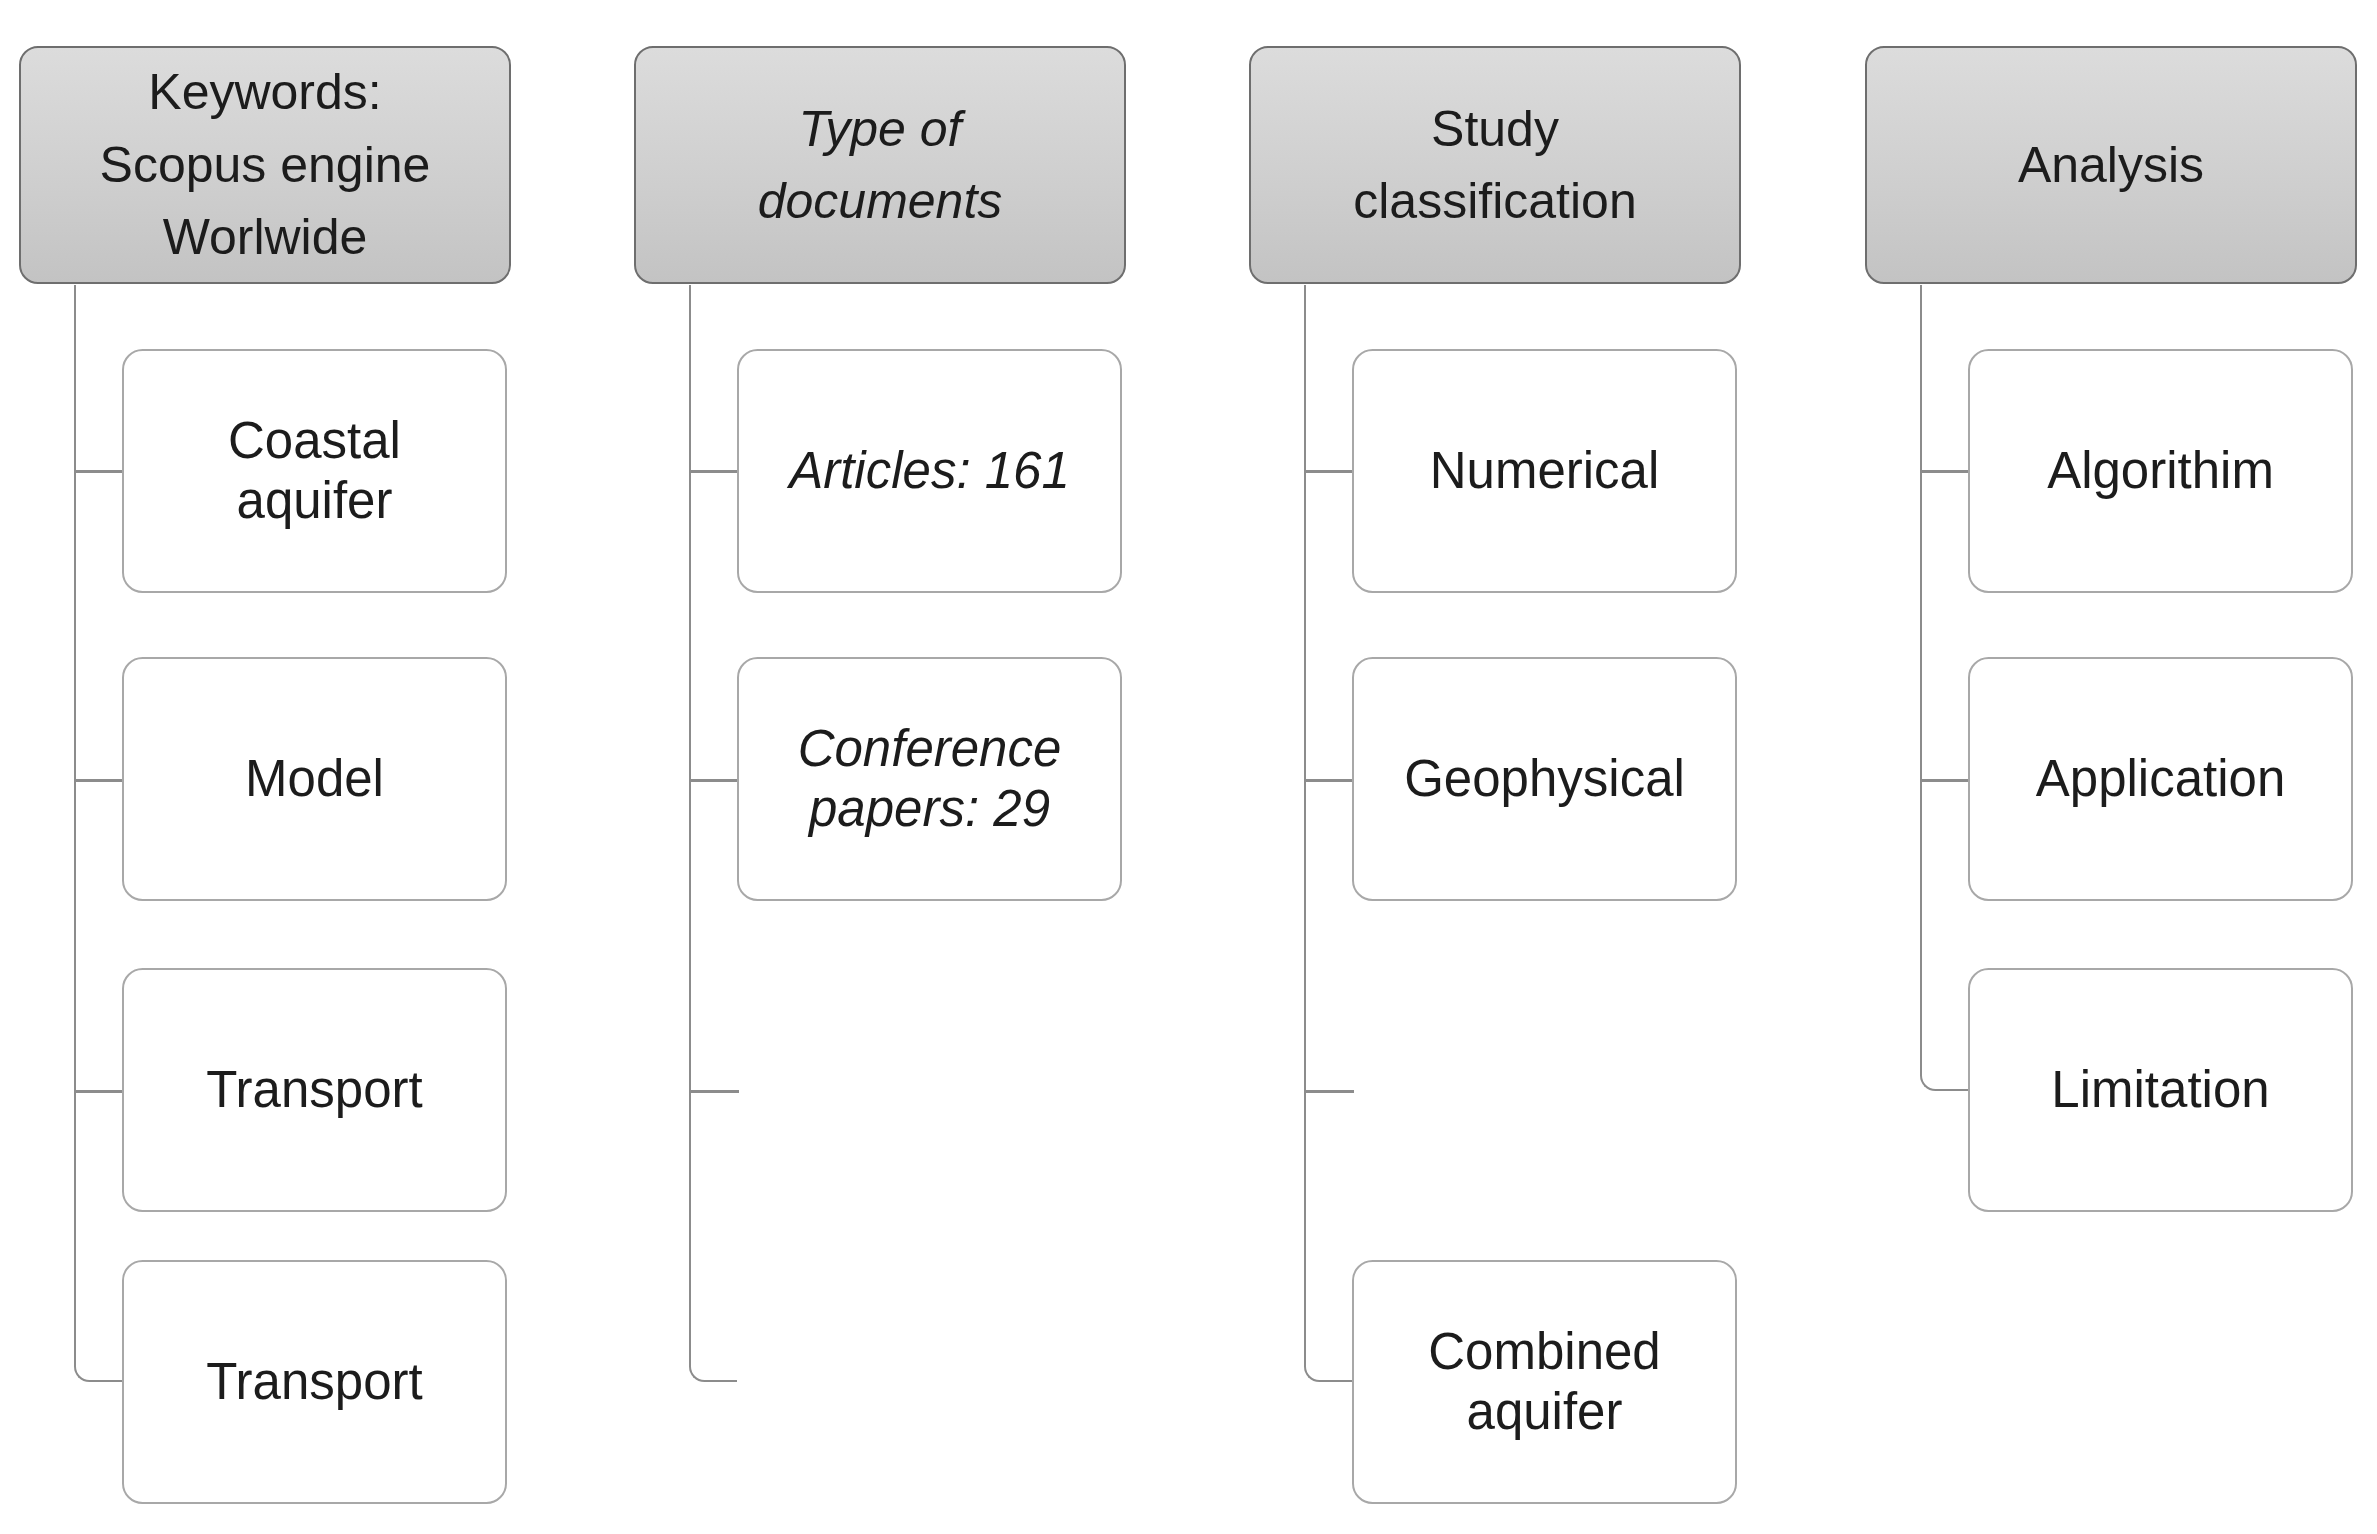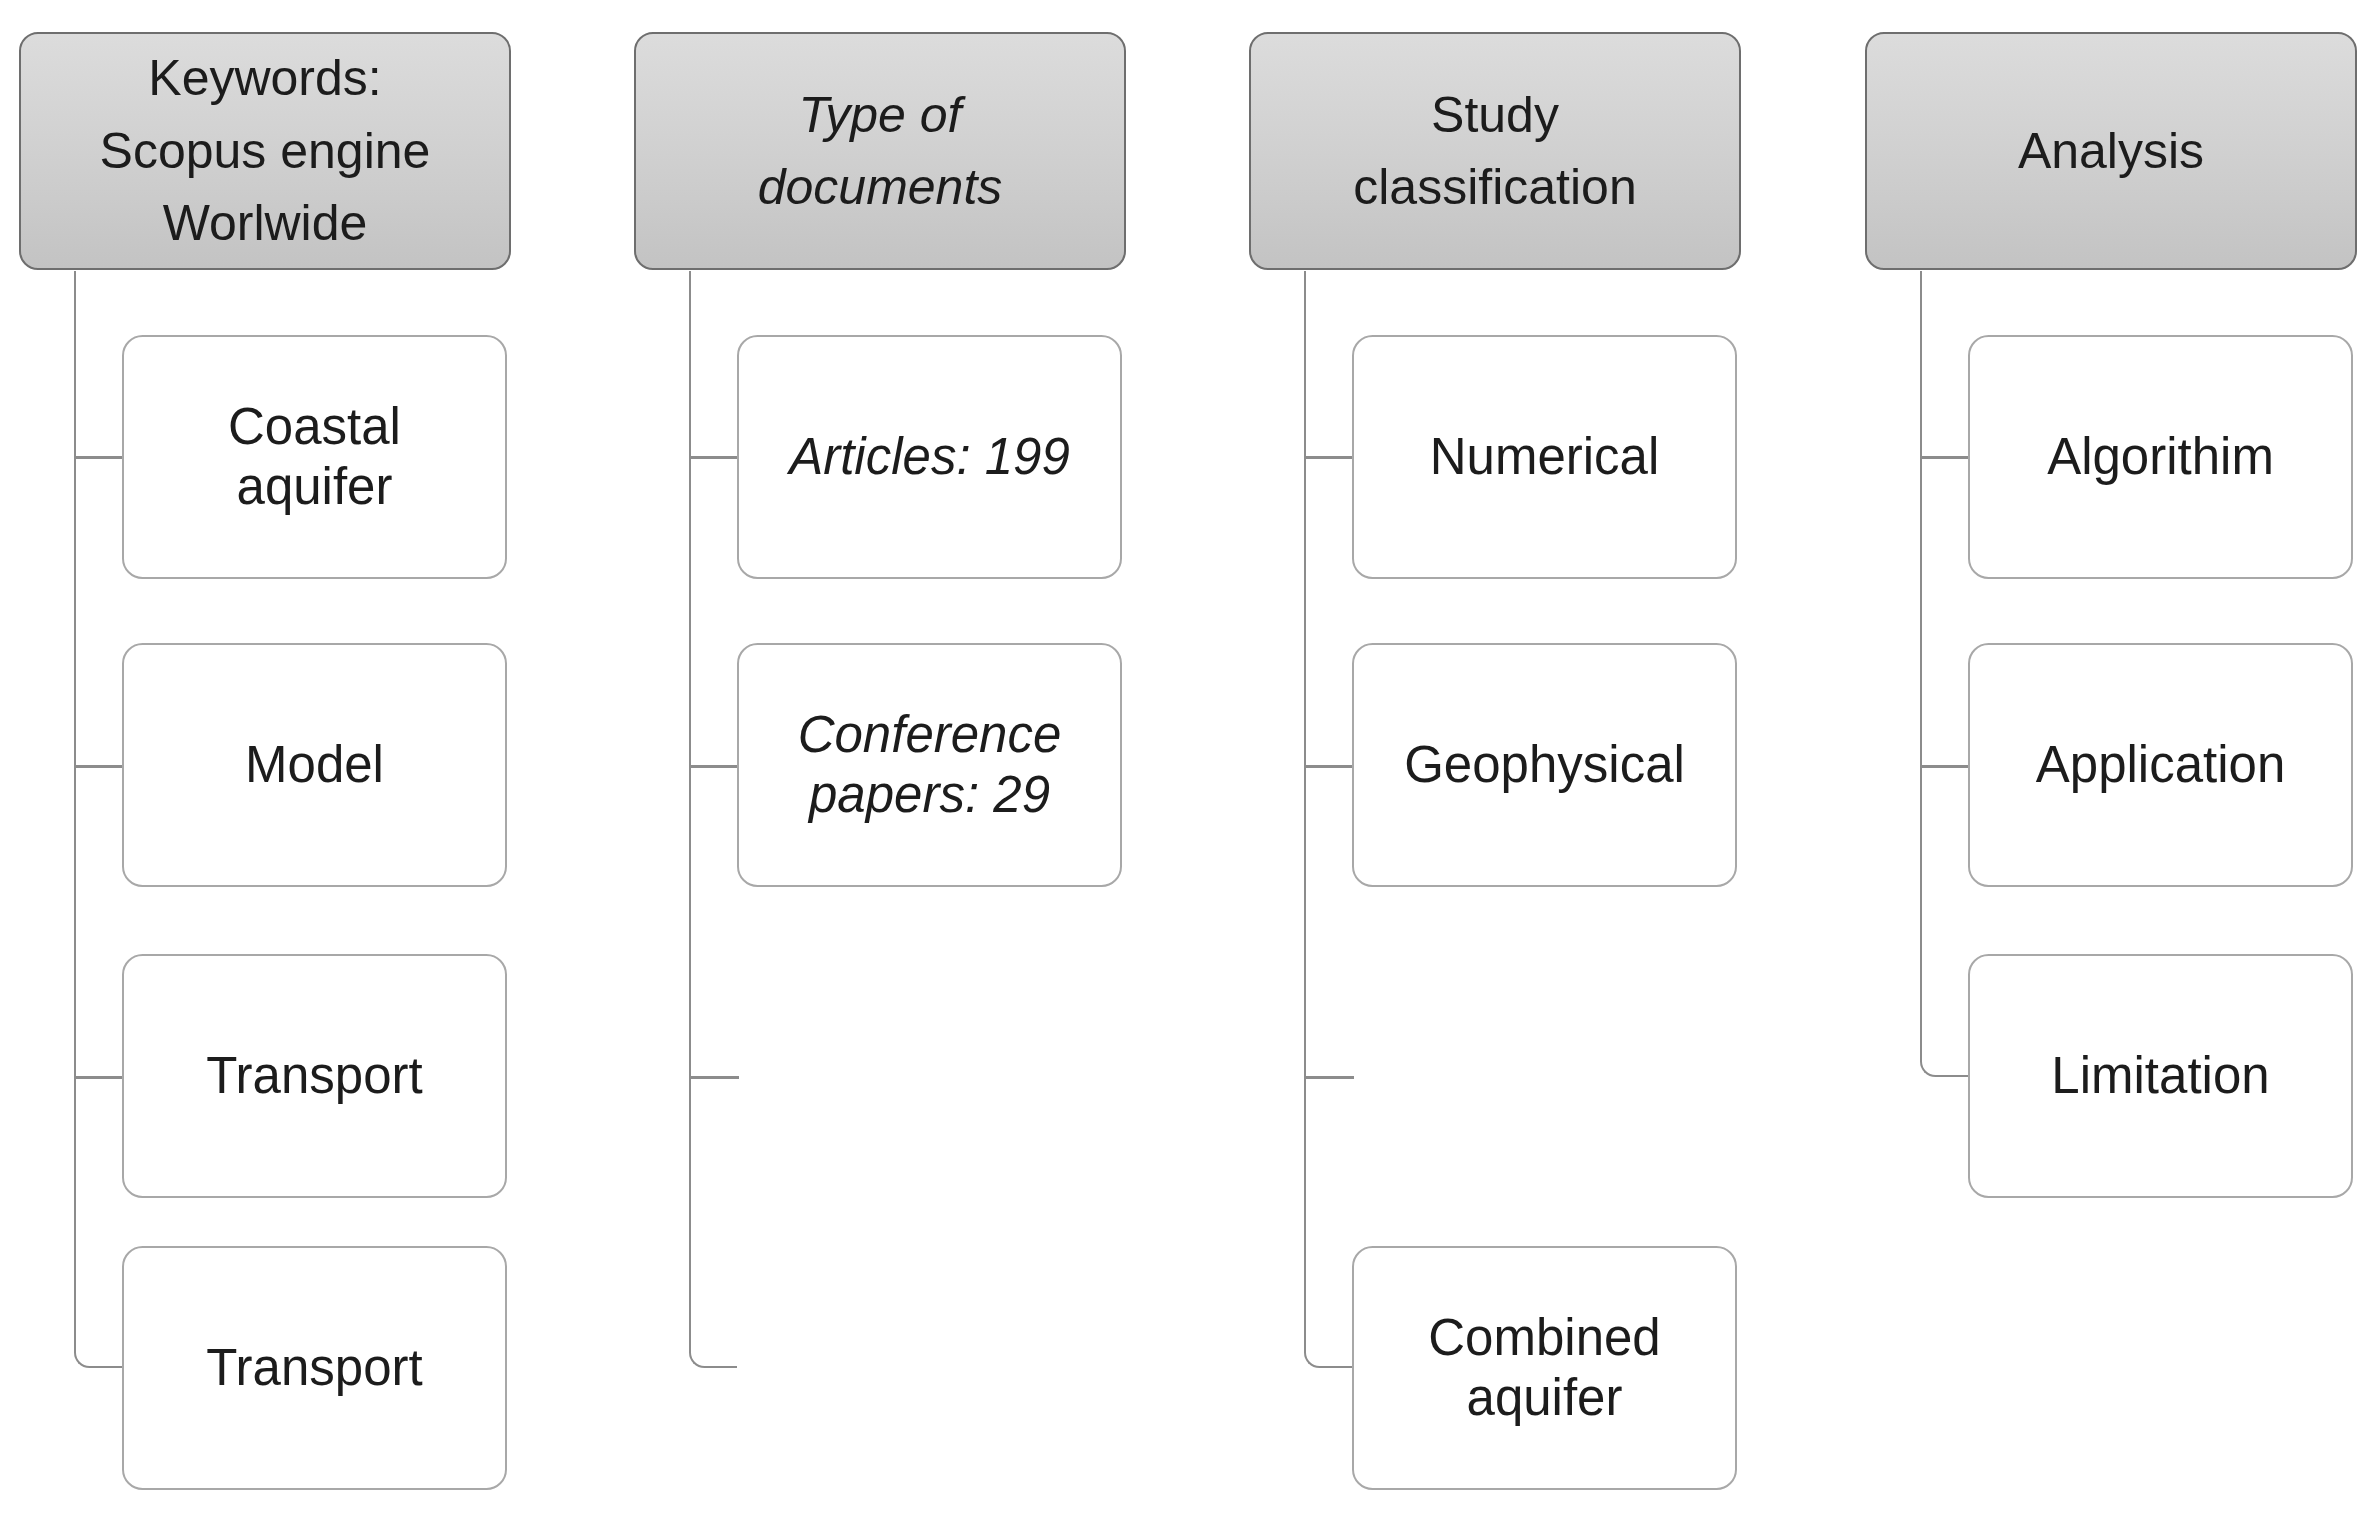--- a/index.html
+++ b/index.html
@@ -10,21 +10,21 @@
   body {
     width: 2377px;
     height: 1535px;
     font-family: "Liberation Sans", "DejaVu Sans", sans-serif;
     color: #1c1c1c;
     position: relative;
     overflow: hidden;
   }
   .canvas {
     position: absolute;
-    left: 0; top: 4px;
+    left: 0; top: 18px;
     width: 2377px;
     height: 1099px;
   }
   .column {
     position: absolute;
     top: 0;
     width: 615px;
     height: 1535px;
   }
   .col-0 { left: 19px; }
@@ -132,21 +132,21 @@
   <section class="column col-1">
     <div class="header">
       <span>Type of
 documents</span>
     </div>
     <div class="connector conn-4"></div>
     <div class="stub stub-0"></div>
     <div class="stub stub-1"></div>
     <div class="stub stub-2"></div>
     <div class="child row-0">
-      <span>Articles: 199</span>
+      <span>Articles: 161</span>
     </div>
     <div class="child row-1">
       <span>Conference
 papers: 29</span>
     </div>
   </section>
 
   <section class="column col-2">
     <div class="header">
       <span>Study

